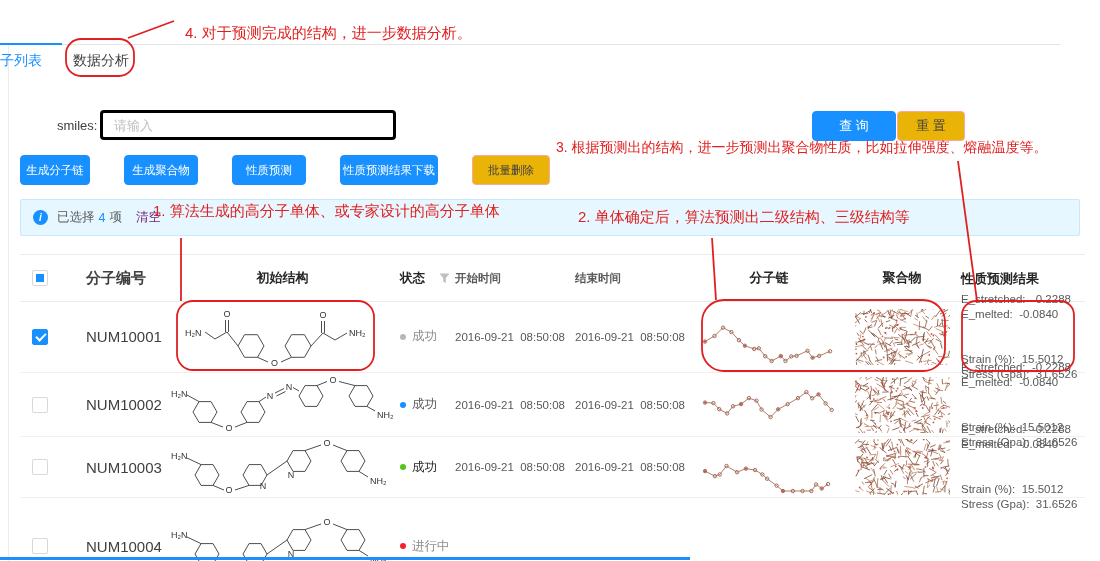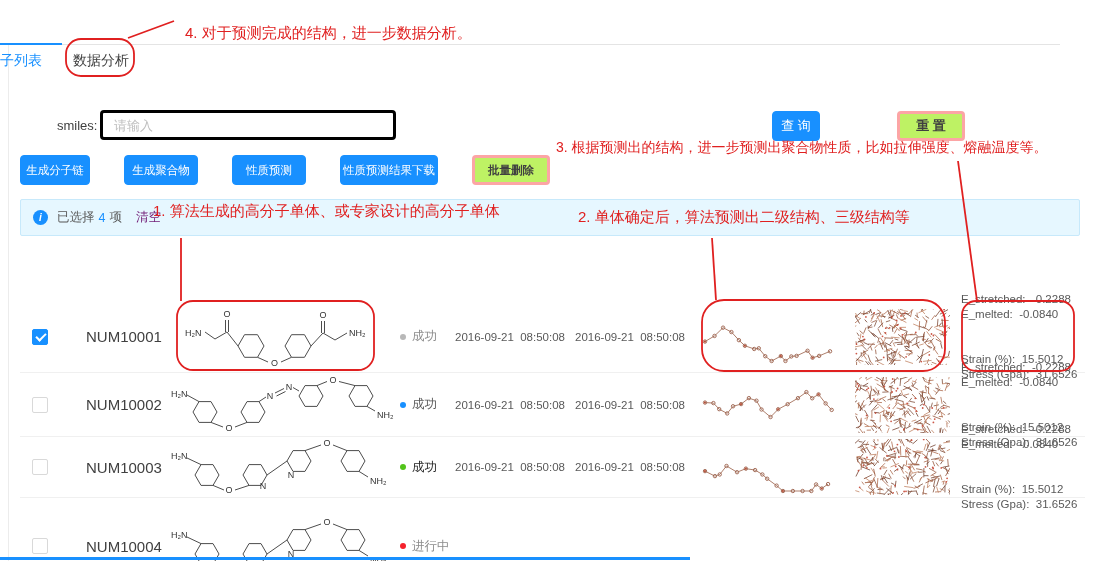--- a/index.html
+++ b/index.html
@@ -14,22 +14,22 @@
   .tab.inactive{color:#404040;}
   
   .smiles-label{position:absolute;left:57px;top:118px;font-size:13px;color:#404040;}
   .smiles-input{position:absolute;left:100px;top:110px;width:296px;height:30px;box-sizing:border-box;
     border:3px solid #000000;border-radius:4px;padding:0 11px;font-size:13px;color:#333;outline:none;
     font-family:"Liberation Sans","DejaVu Sans",sans-serif;}
   .smiles-input::placeholder{color:#bfbfbf;}
   .btn{position:absolute;height:30px;border-radius:4px;font-size:13px;display:flex;align-items:center;
     justify-content:center;cursor:pointer;box-sizing:border-box;white-space:nowrap;}
   .btn.primary{background:#1890ff;color:#fff;border:1px solid #1890ff;}
-  .btn.default{background:#bef264;color:#404040;border:3px solid #fca5a5;font-weight:bold;}
-  .btn-query{left:772px;top:111px;width:48px;}
+  .btn.default{background:#eab308;color:#404040;border:1px solid #fca5a5;}
+  .btn-query{left:812px;top:111px;width:84px;}
   .btn-reset{left:897px;top:111px;width:68px;}
   
   .toolbar{position:absolute;left:20px;top:155px;display:flex;gap:34px;}
   .toolbar .btn{position:static;height:30px;font-size:11.5px;padding:0 5px;}
   .toolbar .btn.b1{width:70px}.toolbar .btn.b2{width:74px}.toolbar .btn.b3{width:74px}
   .toolbar .btn.b4{width:98px}.toolbar .btn.b5{width:78px}
   
   .alert{position:absolute;left:20px;top:199px;width:1060px;height:37px;background:#e6f7ff;
     border:1px solid #c7e9fb;border-radius:2px;box-sizing:border-box;display:flex;align-items:center;
     padding:0 12px;font-size:12.5px;color:#595959;}
@@ -112,20 +112,40 @@
       <rect x="66" y="39" width="68" height="37" rx="15"></rect>
       <line x1="181" y1="238" x2="181" y2="301"></line>
       <rect x="177" y="301" width="197" height="69" rx="16"></rect>
       <line x1="712" y1="238" x2="716" y2="300"></line>
       <rect x="702" y="300" width="243" height="71" rx="22"></rect>
       <line x1="958" y1="161" x2="977" y2="301"></line>
       <rect x="962" y="301" width="112" height="70" rx="14"></rect>
     </g>
   </svg>
 
+  <div class="thead">
+    <div class="c-check">
+        <span class="cb indeterminate"></span>
+      </div>
+    <div class="c-id">分子编号</div>
+    <div class="c-struct">初始结构</div>
+    <div class="c-status">
+      <span>状态</span>
+      <span class="funnel">
+        <svg width="11" height="11" viewBox="0 0 11 11">
+            <path d="M0.5 0.5 H10.5 L6.8 5 V10 L4.2 8.4 V5 Z" fill="#bfbfbf"></path>
+          </svg>
+      </span>
+    </div>
+    <div class="c-start">开始时间</div>
+    <div class="c-end">结束时间</div>
+    <div class="c-chain">分子链</div>
+    <div class="c-poly">聚合物</div>
+    <div class="c-results" style="font-size:13px;font-weight:bold;color:#262626">性质预测结果</div>
+  </div>
 
   <div class="tbody">
 
     <div class="trow r0">
       <div class="c-check">
           <span class="cb checked"></span>
         </div>
       <div class="c-id">NUM10001</div>
       <div class="c-struct">
           <svg class="mol" viewBox="0 0 200 64" width="200" height="64">

